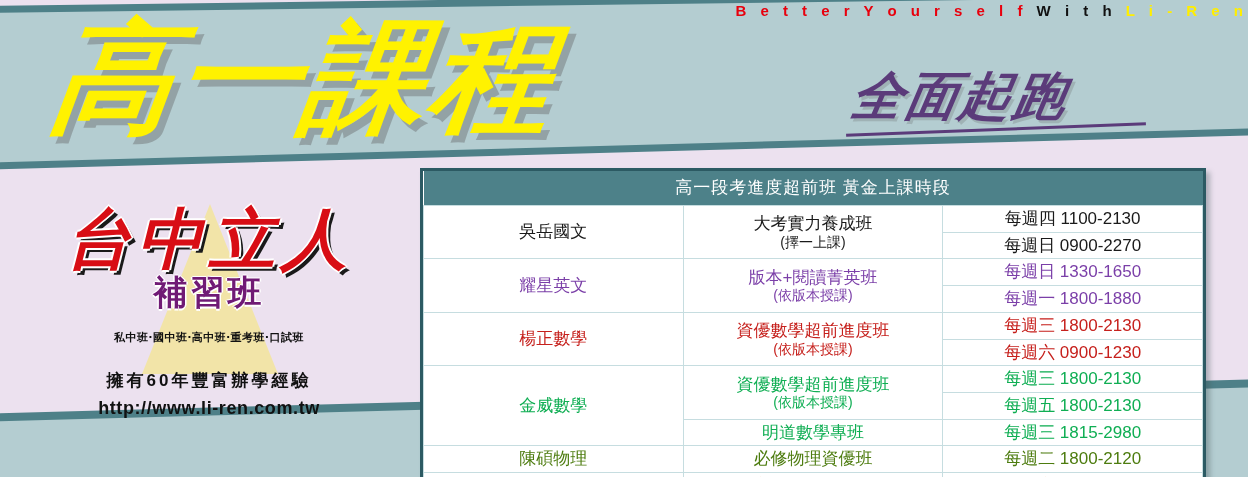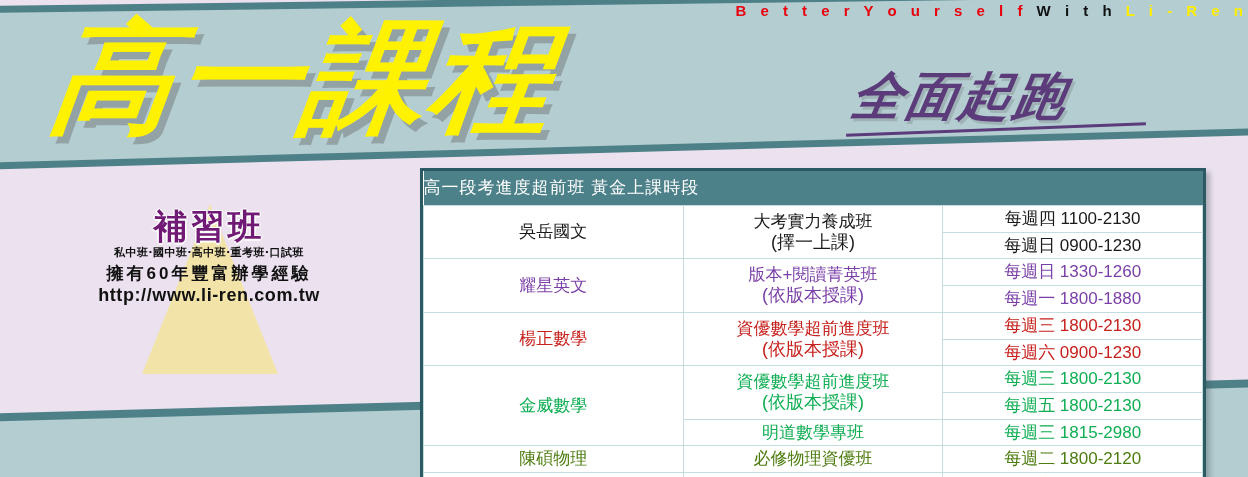--- a/index.html
+++ b/index.html
@@ -156,37 +156,37 @@
     letter-spacing: 3px;
     margin-top: 2px;
     line-height: 1.1;
     text-shadow: 1.5px 0 0 #fff, -1.5px 0 0 #fff, 0 1.5px 0 #fff, 0 -1.5px 0 #fff;
   }
   .logo-classes {
     font-size: 11px;
     font-weight: bold;
     color: #111;
     letter-spacing: 0.5px;
-    margin-top: 0;
+    margin-top: 19px;
     white-space: nowrap;
   }
   .logo-exp {
     font-size: 17px;
     font-weight: bold;
     color: #111;
     letter-spacing: 3px;
-    margin-top: 2px;
+    margin-top: 24px;
     white-space: nowrap;
   }
   .logo-url {
     font-size: 18px;
     font-weight: bold;
     color: #111;
     letter-spacing: 0.6px;
-    margin-top: 0;
+    margin-top: 6px;
     white-space: nowrap;
   }
 
   
   .table-wrap {
     position: absolute;
     left: 420px; top: 168px;
     width: 780px;
     z-index: 28;
     border: 3px solid #2c5a63;
@@ -198,35 +198,35 @@
     width: 100%;
     table-layout: fixed;
   }
   table.sched th.hdr {
     background: #4d8189;
     color: #ffffff;
     font-size: 17px;
     font-weight: normal;
     letter-spacing: 1px;
     padding: 5px 0 6px 0;
-    text-align: left;
+    text-align: center;
   }
   table.sched td {
     border: 1px solid #c6dde0;
     text-align: center;
     font-size: 17px;
     padding: 3px 4px;
     line-height: 1.16;
     white-space: nowrap;
   }
   td.c-teacher { width: 146px; }
   td.c-course  { width: 253px; }
   td.c-time    { width: auto; }
   td.two-line { line-height: 1.12; }
-  .paren { display: block; font-size: 18px; }
+  .paren { display: block; font-size: 14px; }
 
   
   .col-black  { color: #1a1a1a; }
   .col-purple { color: #7b3fa8; }
   .col-red    { color: #c6201c; }
   .col-green  { color: #0fae53; }
   .col-blue   { color: #4d7c0f; }
   .col-orange { color: #f47b20; }
 </style>
 </head>
@@ -245,46 +245,47 @@
   <div class="tagline">
     <span class="tag-a">B e t t e r   Y o u r s e l f </span><span class="tag-b">  W i t h </span><span class="tag-c">  L i - R e n</span>
   </div>
 
   <div class="main-title">高一課程</div>
   <div class="sub-title">全面起跑</div>
   <div class="sub-underline"></div>
 
   <div class="logo-block">
     <div class="logo-tri"></div>
+    <div class="logo-main">台中立人</div>
     <div class="logo-sub">補習班</div>
     <div class="logo-classes">私中班‧國中班‧高中班‧重考班‧口試班</div>
     <div class="logo-exp">擁有60年豐富辦學經驗</div>
     <div class="logo-url">http://www.li-ren.com.tw</div>
   </div>
 
   <div class="table-wrap">
     <table class="sched">
       <thead>
         <tr>
           <th class="hdr" colspan="3">高一段考進度超前班  黃金上課時段</th>
         </tr>
       </thead>
       <tbody id="sched-body">
           <tr>
             <td class="c-teacher col-black" rowspan="2">吳岳國文</td>
             <td class="c-course col-black two-line" rowspan="2">大考實力養成班<span class="paren">(擇一上課)</span></td>
             <td class="c-time col-black">每週四 1100-2130</td>
           </tr>
           <tr>
-            <td class="c-time col-black">每週日 0900-1230</td>
+            <td class="c-time col-black">每週日 0900-2270</td>
           </tr>
           <tr>
             <td class="c-teacher col-purple" rowspan="2">耀星英文</td>
             <td class="c-course col-purple two-line" rowspan="2">版本+閱讀菁英班<span class="paren">(依版本授課)</span></td>
-            <td class="c-time col-purple">每週日 1330-1260</td>
+            <td class="c-time col-purple">每週日 1330-1650</td>
           </tr>
           <tr>
             <td class="c-time col-purple">每週一 1800-1880</td>
           </tr>
           <tr>
             <td class="c-teacher col-red" rowspan="2">楊正數學</td>
             <td class="c-course col-red two-line" rowspan="2">資優數學超前進度班<span class="paren">(依版本授課)</span></td>
             <td class="c-time col-red">每週三 1800-2130</td>
           </tr>
           <tr>

